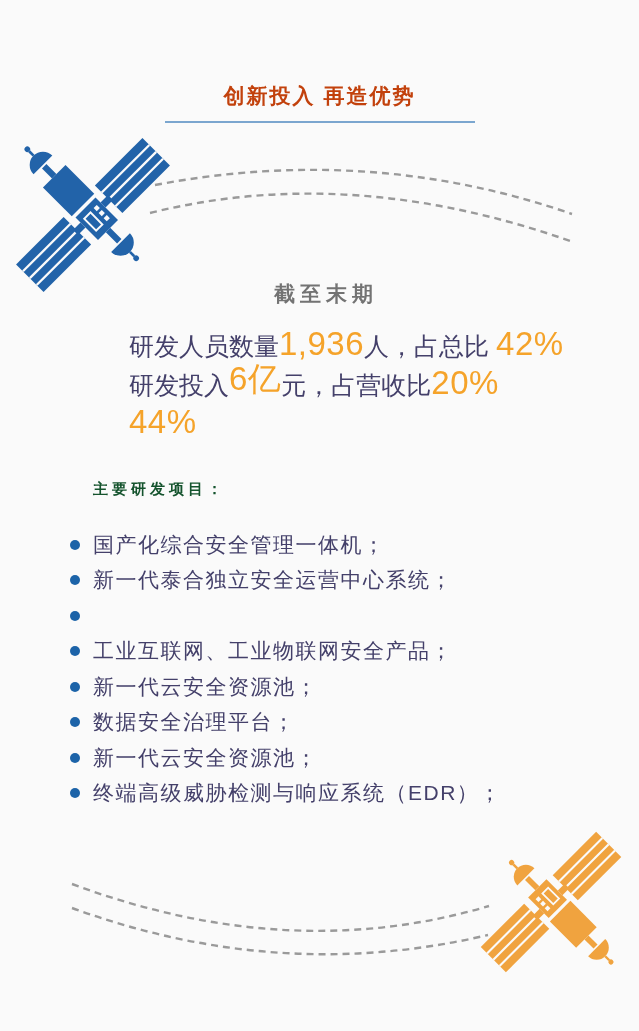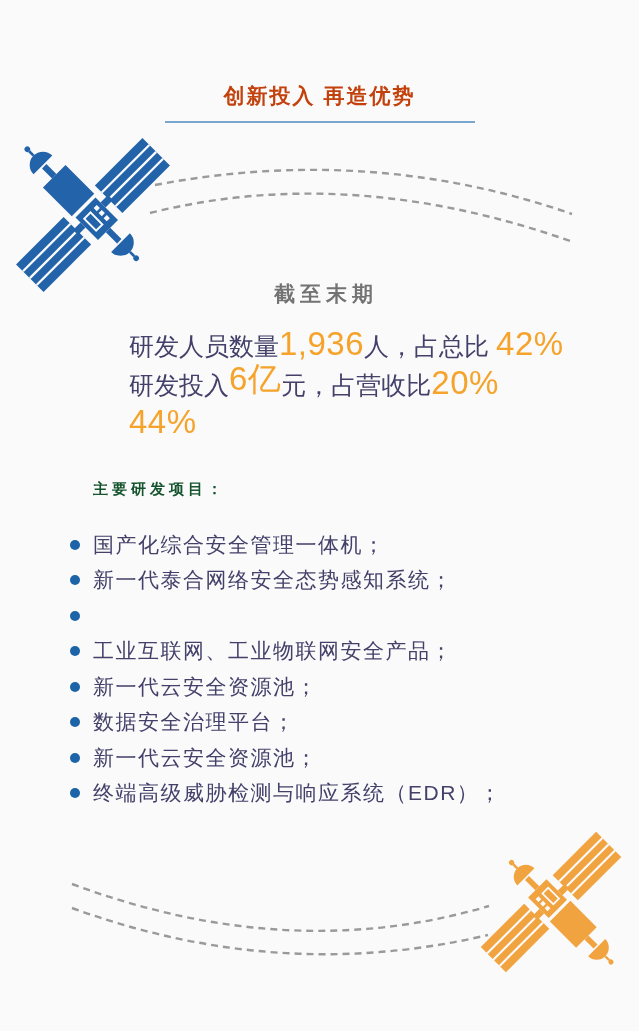--- a/index.html
+++ b/index.html
@@ -120,21 +120,21 @@
   </div>
 
   <div class="projects-heading">主要研发项目：</div>
   <ul class="projects-list">
     <li class="proj">
       <span class="bullet"></span>
       <span class="proj-text">国产化综合安全管理一体机；</span>
     </li>
     <li class="proj">
       <span class="bullet"></span>
-      <span class="proj-text">新一代泰合网络安全态势感知系统；</span>
+      <span class="proj-text">新一代泰合独立安全运营中心系统；</span>
     </li>
     <li class="proj">
       <span class="bullet"></span>
     </li>
     <li class="proj">
       <span class="bullet"></span>
       <span class="proj-text">工业互联网、工业物联网安全产品；</span>
     </li>
     <li class="proj">
       <span class="bullet"></span>

